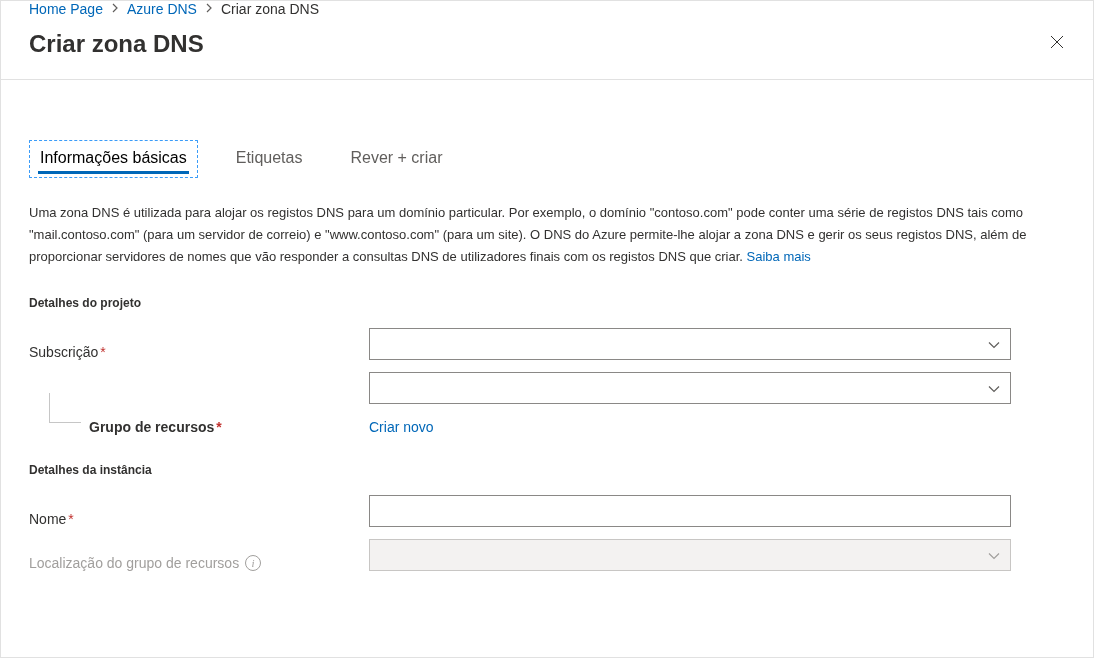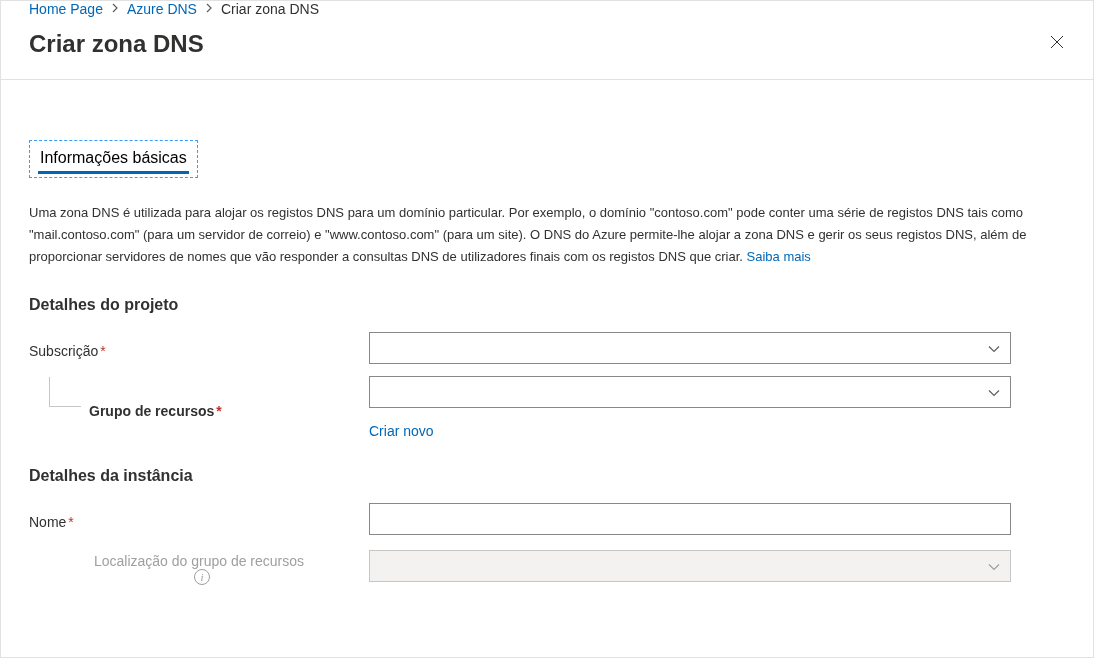--- a/index.html
+++ b/index.html
@@ -88,40 +88,40 @@
       font-size: 13px;
       line-height: 22px;
       color: #323130;
       margin-bottom: 28px;
     }
     .description a {
       color: #0067b8;
       text-decoration: none;
     }
     .section-title {
-      font-size: 16px;
+      font-size: 12px;
       font-weight: 600;
       margin-bottom: 18px;
       color: #323130;
     }
     .form-row {
       display: flex;
-      align-items: center;
+      align-items: flex-end;
       margin-bottom: 12px;
     }
     .label-col {
       width: 340px;
       min-width: 340px;
       padding-top: 6px;
       font-size: 14px;
       color: #323130;
       display: flex;
       align-items: center;
     }
-    .label-col.disabled { color: #a19f9d; flex-direction: column; }
+    .label-col.disabled { color: #a19f9d; }
     .label-col .req { color: #c0302d; margin-left: 2px; }
     .label-col.indented {
       padding-left: 60px;
       position: relative;
       font-weight: bold;
     }
     .indent-line {
       position: absolute;
       left: 20px;
       top: -20px;
@@ -204,20 +204,22 @@
     </svg>
   </button>
 </div>
 
 <div class="divider"></div>
 
 <div class="content">
 
   <div class="tabs">
     <button class="tab active">Informações básicas</button>
+    <button class="tab">Etiquetas</button>
+    <button class="tab">Rever + criar</button>
   </div>
 
   <p class="description">
     <span>Uma zona DNS é utilizada para alojar os registos DNS para um domínio particular. Por exemplo, o domínio "contoso.com" pode conter uma série de registos DNS tais como "mail.contoso.com" (para um servidor de correio) e "www.contoso.com" (para um site). O DNS do Azure permite-lhe alojar a zona DNS e gerir os seus registos DNS, além de proporcionar servidores de nomes que vão responder a consultas DNS de utilizadores finais com os registos DNS que criar. </span><a href="#">Saiba mais</a>
   </p>
 
   <div class="section-block">
     <div class="section-title">Detalhes do projeto</div>
 
     <div class="form-row">

